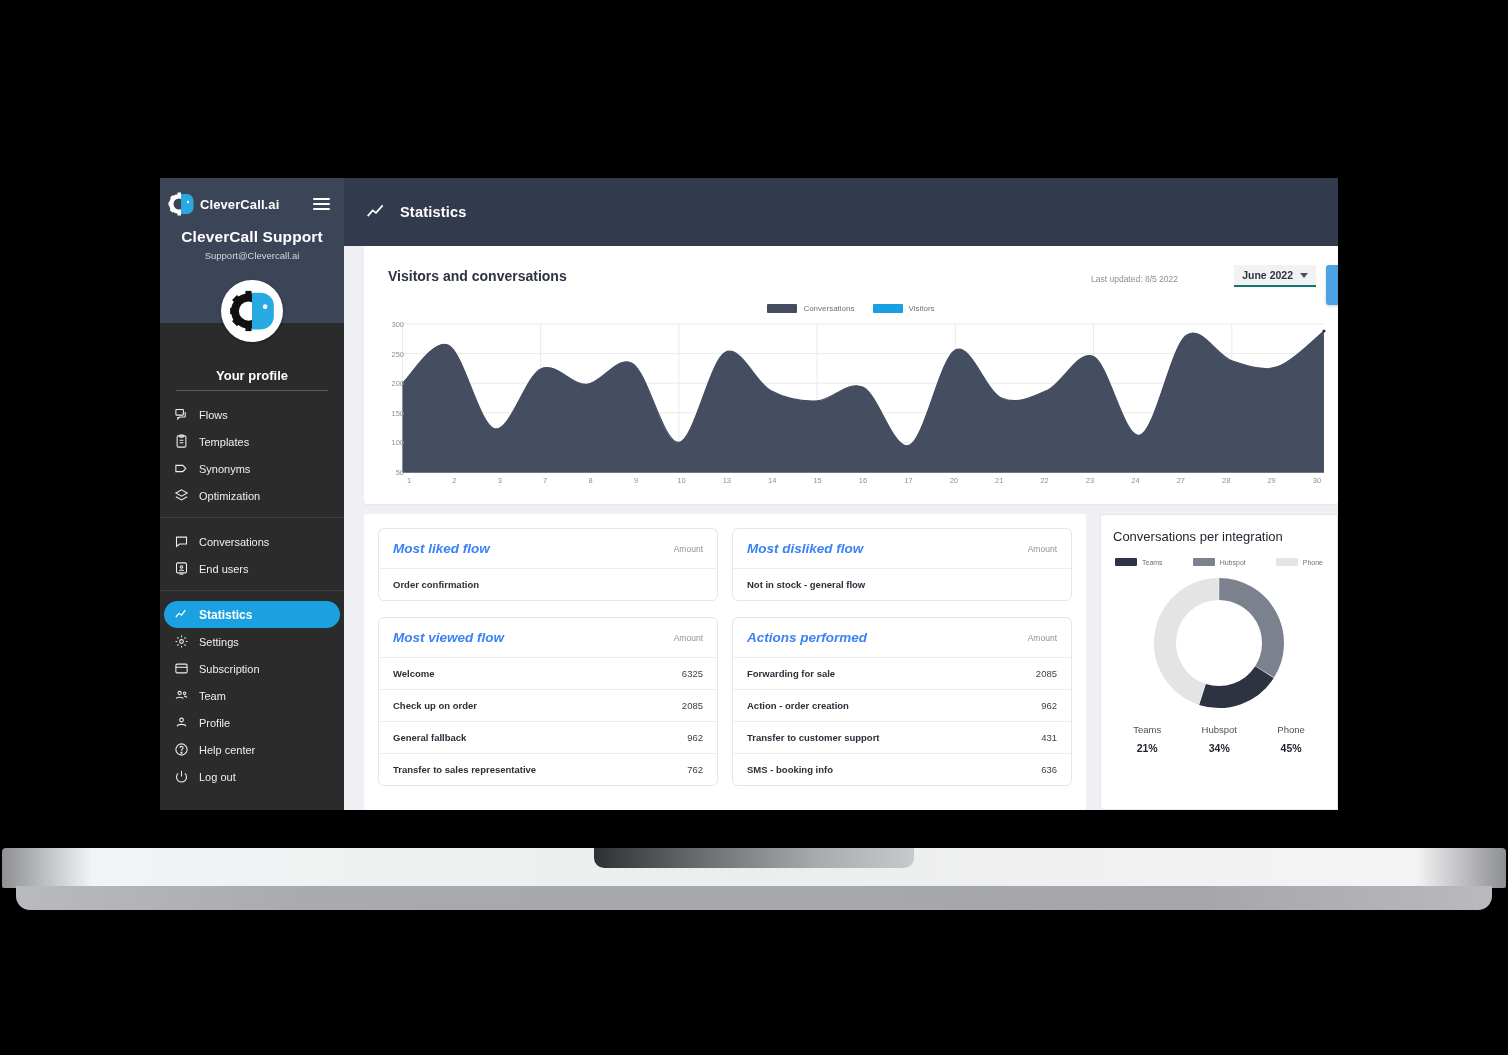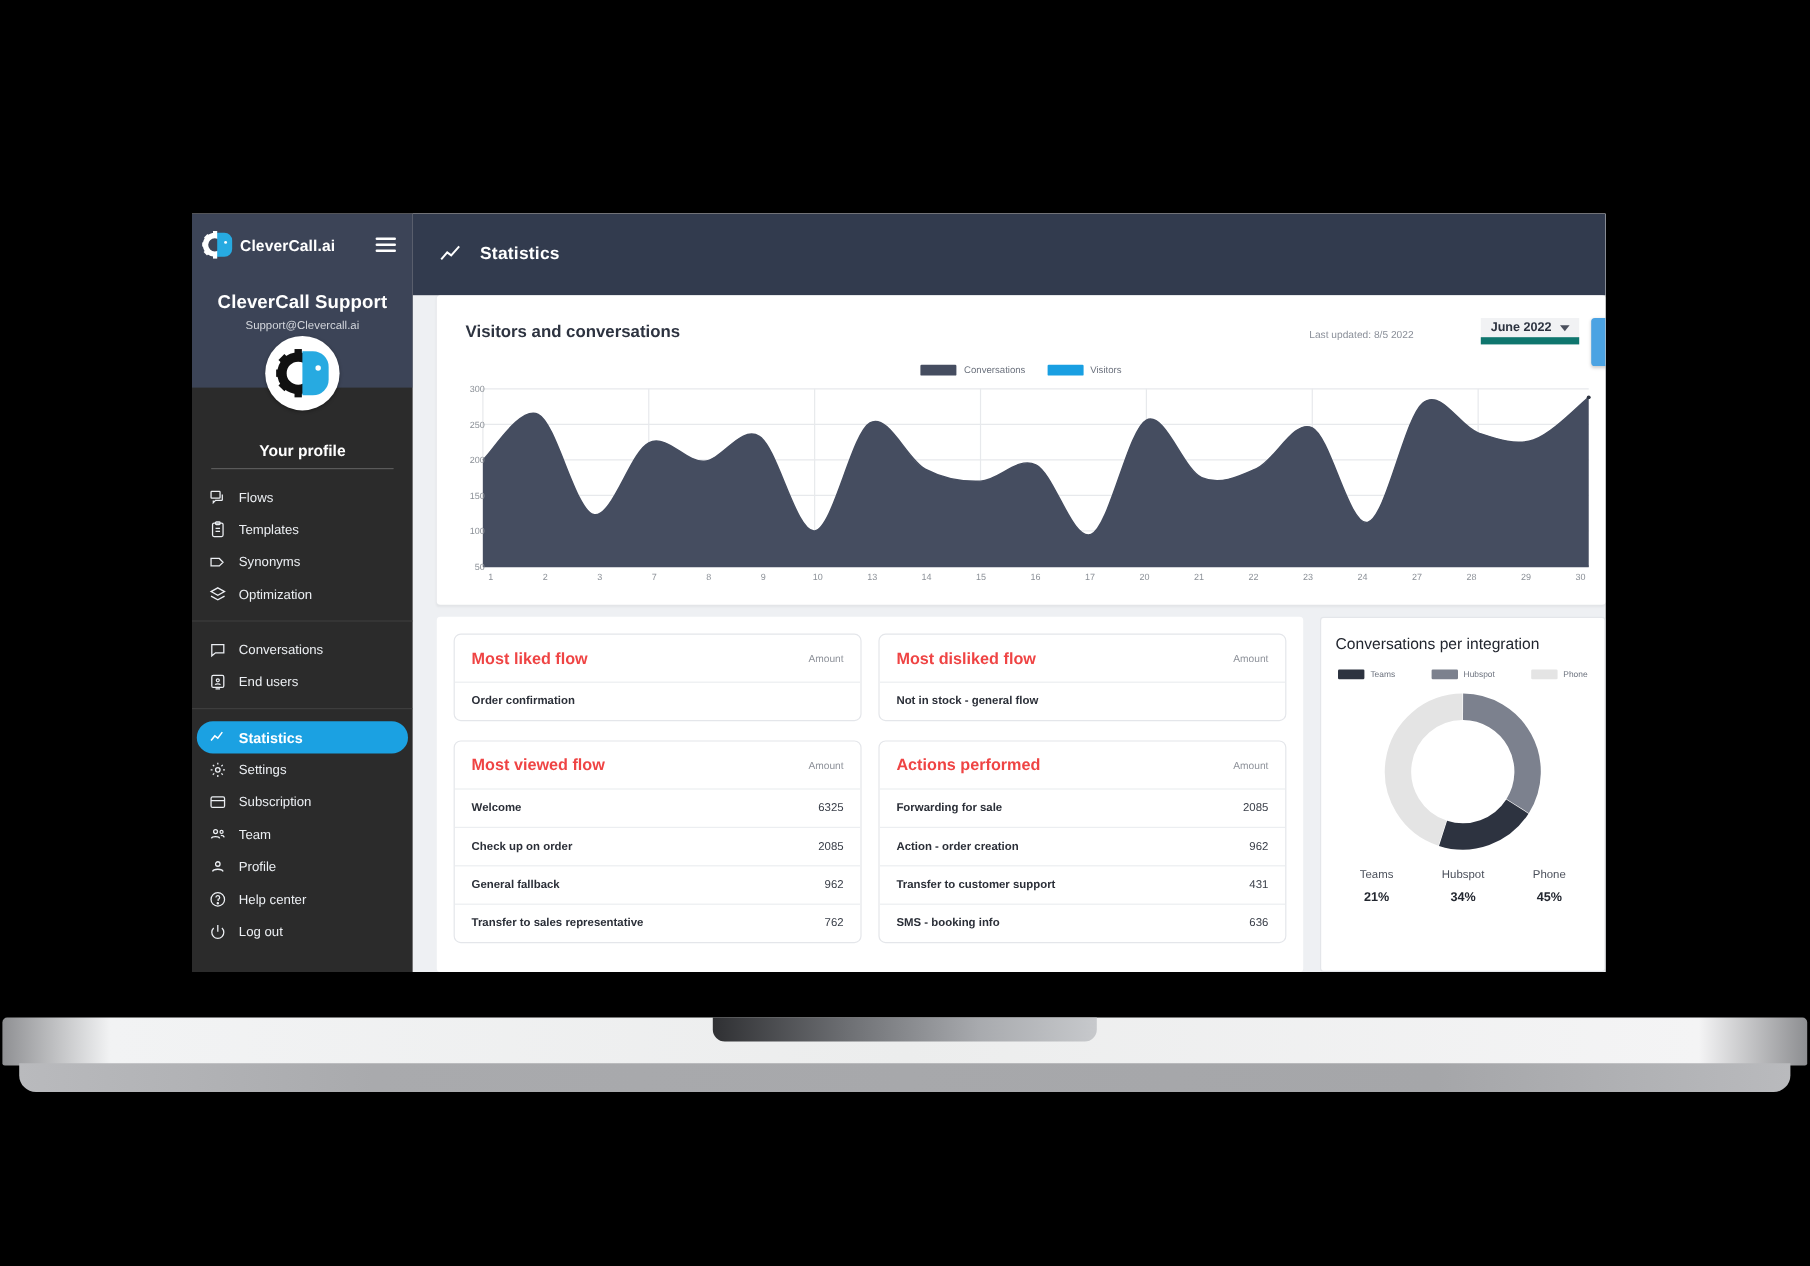--- a/index.html
+++ b/index.html
@@ -37,21 +37,21 @@
   }
   .sb-brandrow {
     display:flex; align-items:center; padding: 4px 14px 0 8px;
   }
   .sb-logo-sm { width: 26px; height: 24px; flex:0 0 26px; position:relative; }
   .sb-brandname {
     font-size: 13px; font-weight: bold; letter-spacing:.1px; color:#fff; margin-left:6px;
   }
   .sb-hamb { margin-left:auto; display:flex; flex-direction:column; gap:3px; cursor:pointer; }
   .sb-hamb i { display:block; width:17px; height:2px; background:#fff; border-radius:1px; }
-  .sb-title { text-align:center; font-size:15.5px; font-weight:bold; margin-top:28px; letter-spacing:.1px;}
+  .sb-title { text-align:center; font-size:15.5px; font-weight:bold; margin-top:12px; letter-spacing:.1px;}
   .sb-email { text-align:center; font-size:9.5px; color:#d4d7dd; margin-top:4px; }
 
   .sb-avatar {
     position:absolute; left:50%; transform:translateX(-50%);
     top: 102px;
     width: 62px; height: 62px; border-radius:50%;
     background:#fff; box-shadow: 0 1px 3px rgba(0,0,0,.35);
     display:flex; align-items:center; justify-content:center;
   }
 
@@ -101,21 +101,21 @@
   .panel-chart {
     position:absolute; left: 20px; top: 0px; right: 0px; height: 258px;
     background:#fff;
     border-radius: 3px;
     box-shadow: 0 1px 2px rgba(0,0,0,.05);
   }
   .pc-title { position:absolute; left:24px; top:22px; font-size:14px; font-weight:bold; color:#2d3340; }
   .pc-updated { position:absolute; right:160px; top:28px; font-size:8.5px; color:#8a8f99; white-space:nowrap;}
   .pc-select {
     position:absolute; right: 22px; top: 19px;
-    background:#f1f2f4; border:none; border-bottom: 6px solid #0f766e;
+    background:#f1f2f4; border:none; border-bottom: 2px solid #0f766e;
     height: 22px; min-width: 72px;
     display:flex; align-items:center; justify-content:center; gap:7px;
     font-size:10.5px; font-weight:bold; color:#2d3340; padding: 0 8px;
     cursor:pointer;
   }
   .caret { width:0;height:0;border-left:4px solid transparent;border-right:4px solid transparent;border-top:5px solid #4a4f5c; }
   .pc-blue-btn {
     position:absolute; right: -14px; top: 19px;
     width: 26px; height: 40px; background:#4ba3e3; border-radius:3px;
     box-shadow:0 1px 3px rgba(0,0,0,.2);
@@ -128,21 +128,21 @@
 
   .chartbox { position:absolute; left:10px; right:10px; top:72px; height:170px; }
 
   
   .bottom { position:absolute; left:20px; top:268px; right:0; bottom:0; display:flex; gap:14px; }
   .bot-left { flex: 1 1 auto; background:#fff; border-radius:3px; padding:14px; display:flex; gap:14px; }
   .bot-col { flex:1 1 0; display:flex; flex-direction:column; gap:16px; }
 
   .tcard { border:1px solid #e4e6ea; border-radius:6px; overflow:hidden; background:#fff; }
   .tcard-head { display:flex; align-items:center; justify-content:space-between; padding: 12px 14px; border-bottom:1px solid #eceef1; }
-  .tcard-head .h { font-size:13.5px; font-weight:bold; color:#ef4444; }
+  .tcard-head .h { font-size:13.5px; font-weight:bold; color:#3b82f6;font-style:italic; }
   .tcard-head .a { font-size:8.5px; color:#8d9199; }
   .trow { display:flex; align-items:center; justify-content:space-between; padding: 10px 14px; border-bottom:1px solid #eceef1; }
   .trow:last-child { border-bottom:none; }
   .trow .n { font-size:9.5px; font-weight:bold; color:#2b2f38; }
   .trow .v { font-size:9.5px; color:#3a3f49; }
 
   .bot-right {
     flex: 0 0 238px; background:#fff; border-radius:3px;
     border:1px solid #e4e6ea;
     padding: 14px 12px;

